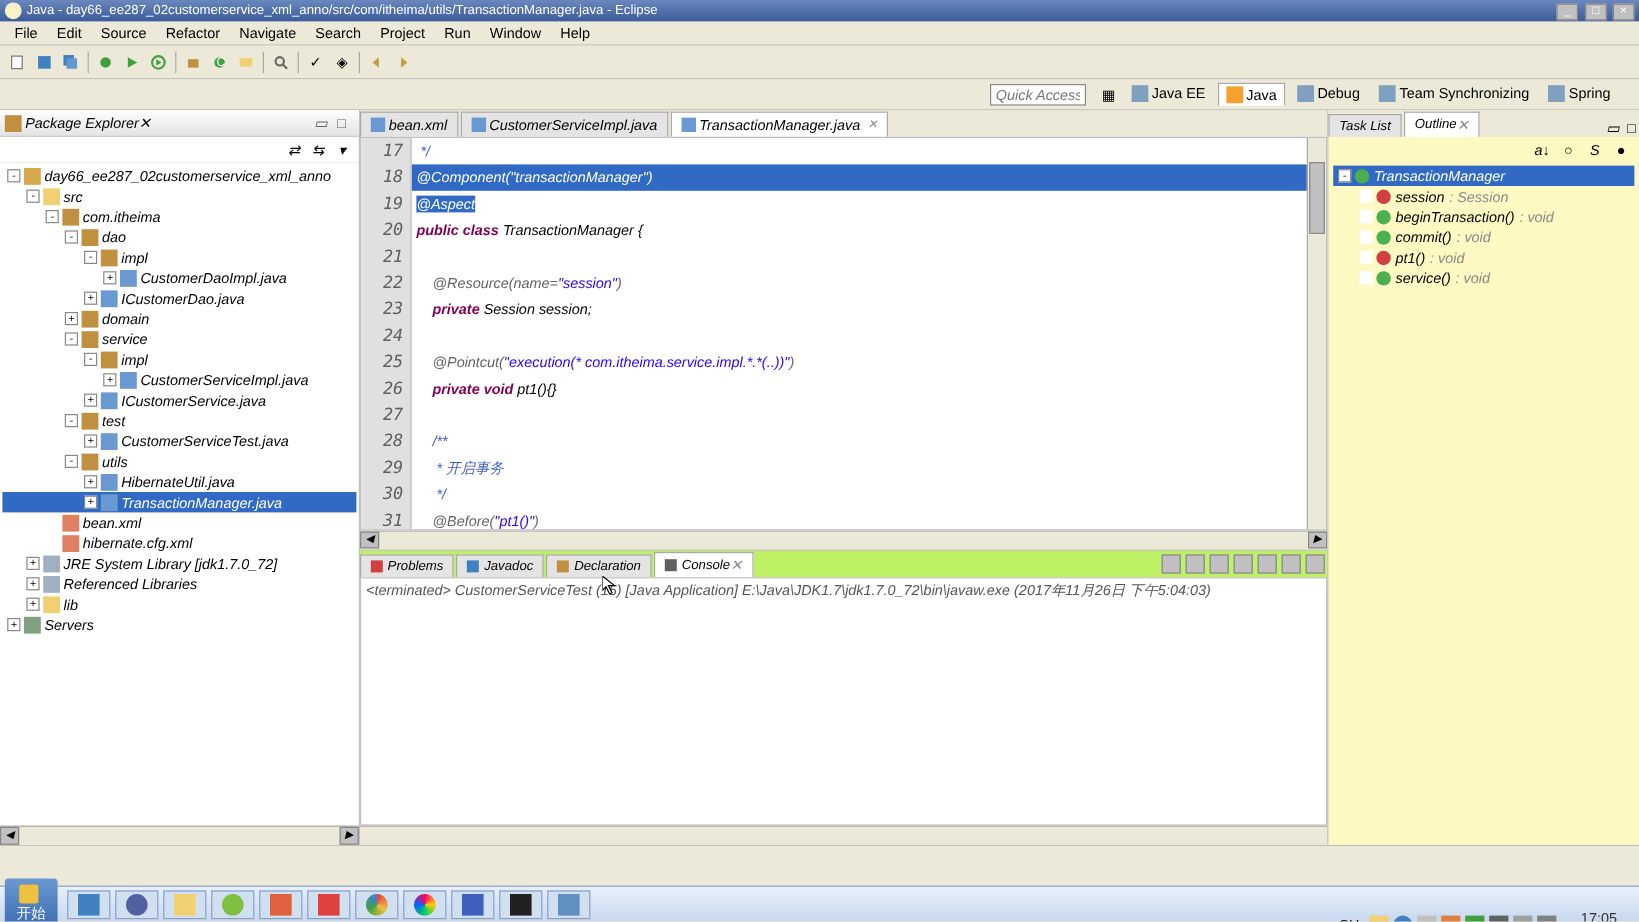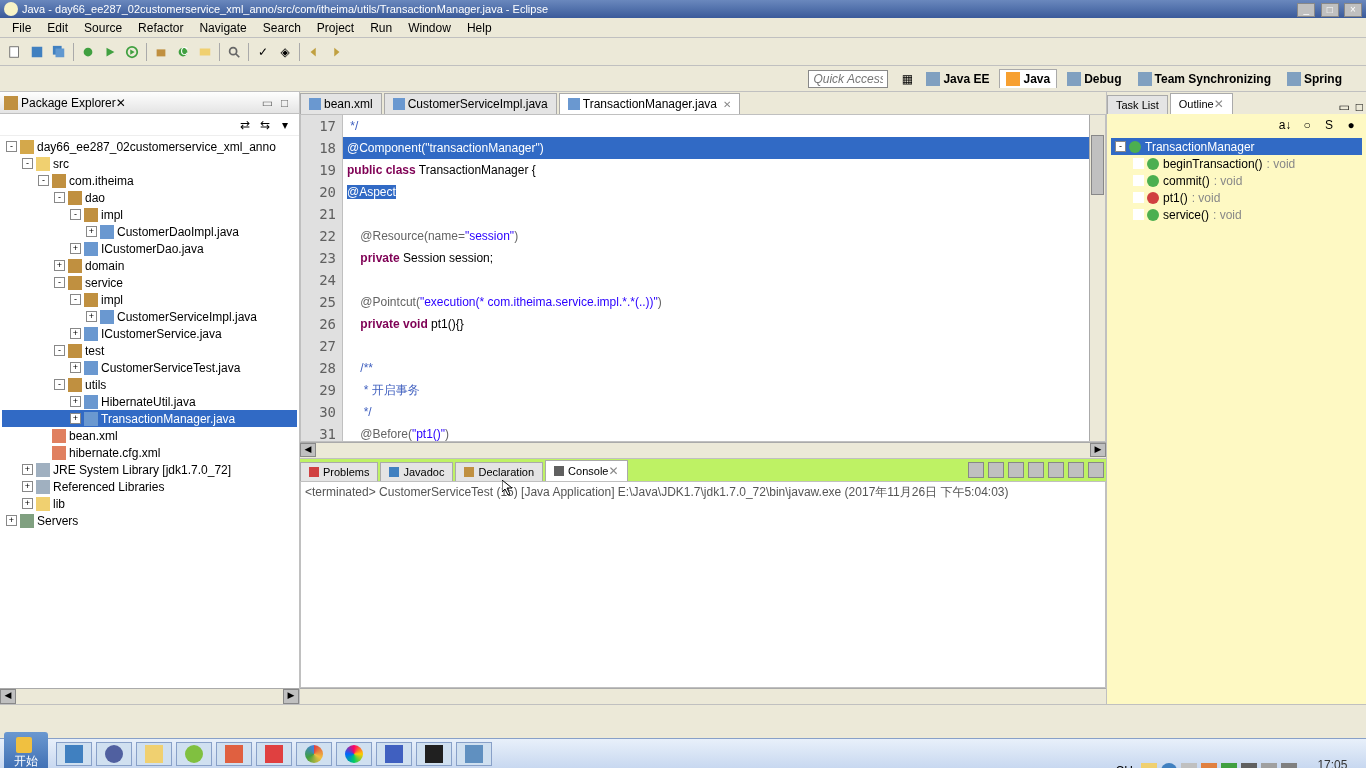--- a/index.html
+++ b/index.html
@@ -17,26 +17,26 @@
 
 
 #toolbar { height:28px; background:#ece9d8; display:flex; align-items:center; padding:0 4px; border-bottom:1px solid #c0c0c0; }
 .tbtn { width:20px; height:20px; margin:0 1px; border:1px solid transparent; display:inline-flex; align-items:center; justify-content:center; cursor:default; }
 .tbtn svg { width:14px; height:14px; }
 .tsep { width:1px; height:18px; background:#aaa; margin:0 3px; }
 
 
 #perspbar { height:26px; background:#ece9d8; display:flex; justify-content:flex-end; align-items:center; padding:0 16px; border-bottom:1px solid #c0c0c0; }
 #quickaccess { border:1px solid #888; background:#fff; padding:1px 4px; font-style:italic; color:#999; width:80px; margin-right:8px; }
-.persp-btn { padding:2px 6px; margin:0 2px; display:flex; align-items:center; cursor:default;font-weight:bold; }
+.persp-btn { padding:2px 6px; margin:0 2px; display:flex; align-items:flex-start; cursor:default; }
 .persp-btn.active { background:#fff; border:1px solid #aaa; border-bottom:none; }
 .persp-icon { width:14px; height:14px; margin-right:3px; display:inline-block; }
 
 
-#main { display:flex; height:612px; }
+#main { display:flex; height:612px;font-style:italic; }
 #leftpanel { width:300px; background:#fff; border-right:1px solid #c0c0c0; display:flex; flex-direction:column; }
 .viewheader { height:22px; background:linear-gradient(#fefefe,#e4e4e4); border-bottom:1px solid #c0c0c0; display:flex; align-items:center; padding:0 4px; font-size:11px; }
 .viewheader .vtitle { flex:1; display:flex; align-items:center; }
 .viewheader .vbtns span { width:14px; height:14px; display:inline-block; margin-left:2px; cursor:default; color:#666; }
 .viewtoolbar { height:22px; display:flex; justify-content:flex-end; align-items:center; padding:0 4px; border-bottom:1px solid #eee; }
 .viewtoolbar .tbtn { width:18px; height:18px; }
 
 
 #tree { flex:1; overflow:auto; font-size:11px; padding:2px; }
 .tree-node { white-space:nowrap; display:flex; align-items:center; height:17px; cursor:default; }
@@ -393,22 +393,22 @@
           <div class="ln">26</div>
           <div class="ln">27</div>
           <div class="ln">28</div>
           <div class="ln">29</div>
           <div class="ln">30</div>
           <div class="ln">31</div>
         </div>
       <div id="code">
           <div class="line"><span class="k-com"> */</span></div>
           <div class="line sel"><span class="k-ann">@Component(</span><span class="k-str">"transactionManager"</span><span class="k-ann">)</span></div>
+          <div class="line"><span style="background:#316ac5;color:#fff"><span>@Aspect</span></span></div>
           <div class="line"><span class="k-kw">public</span> <span class="k-kw">class</span> <span class="k-norm">TransactionManager {</span></div>
-          <div class="line"><span style="background:#316ac5;color:#fff"><span>@Aspect</span></span></div>
           <div class="line"></div>
           <div class="line">    <span class="k-ann">@Resource(name=</span><span class="k-str">"session"</span><span class="k-ann">)</span></div>
           <div class="line">    <span class="k-kw">private</span> <span class="k-norm">Session session;</span></div>
           <div class="line"></div>
           <div class="line">    <span class="k-ann">@Pointcut(</span><span class="k-str">"execution(* com.itheima.service.impl.*.*(..))"</span><span class="k-ann">)</span></div>
           <div class="line">    <span class="k-kw">private</span> <span class="k-kw">void</span> <span class="k-norm">pt1(){}</span></div>
           <div class="line"></div>
           <div class="line">    <span class="k-com">/**</span></div>
           <div class="line">    <span class="k-com"> * 开启事务</span></div>
           <div class="line">    <span class="k-com"> */</span></div>
@@ -455,20 +455,26 @@
       <span class="tbtn">●</span>
     </div>
     <div id="outline">
         <div class="ol-node sel" style="padding-left: 4px;">
           <span class="tree-toggle">-</span>
           <span class="ol-icon ol-class"></span>
           <span>TransactionManager</span>
         </div>
         <div class="ol-node" style="padding-left: 22px;">
           <span class="tree-toggle empty"></span>
+          <span class="ol-icon ol-priv"></span>
+          <span>session</span>
+          <span class="ol-sig">: Session</span>
+        </div>
+        <div class="ol-node" style="padding-left: 22px;">
+          <span class="tree-toggle empty"></span>
           <span class="ol-icon ol-pub"></span>
           <span>beginTransaction()</span>
           <span class="ol-sig">: void</span>
         </div>
         <div class="ol-node" style="padding-left: 22px;">
           <span class="tree-toggle empty"></span>
           <span class="ol-icon ol-pub"></span>
           <span>commit()</span>
           <span class="ol-sig">: void</span>
         </div>

